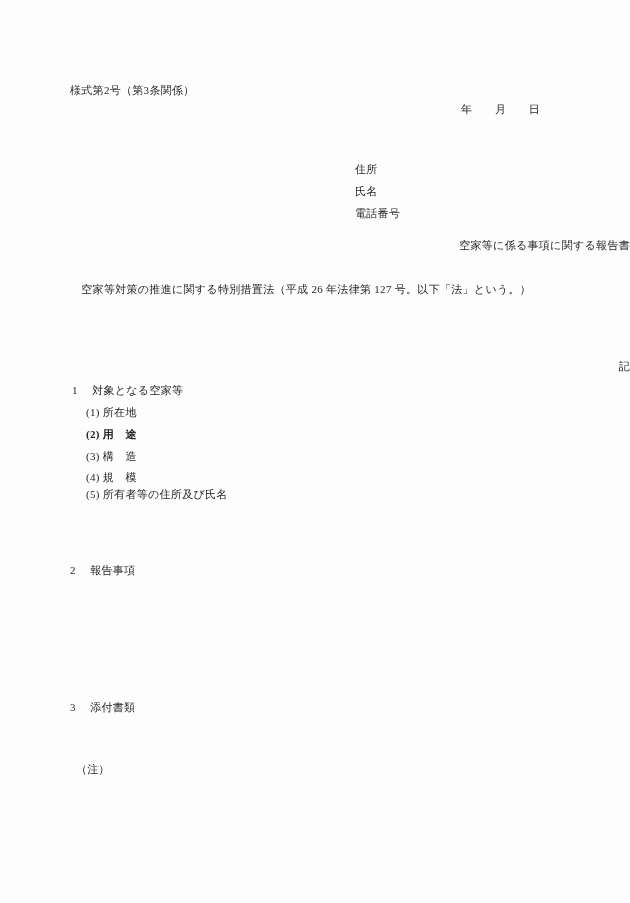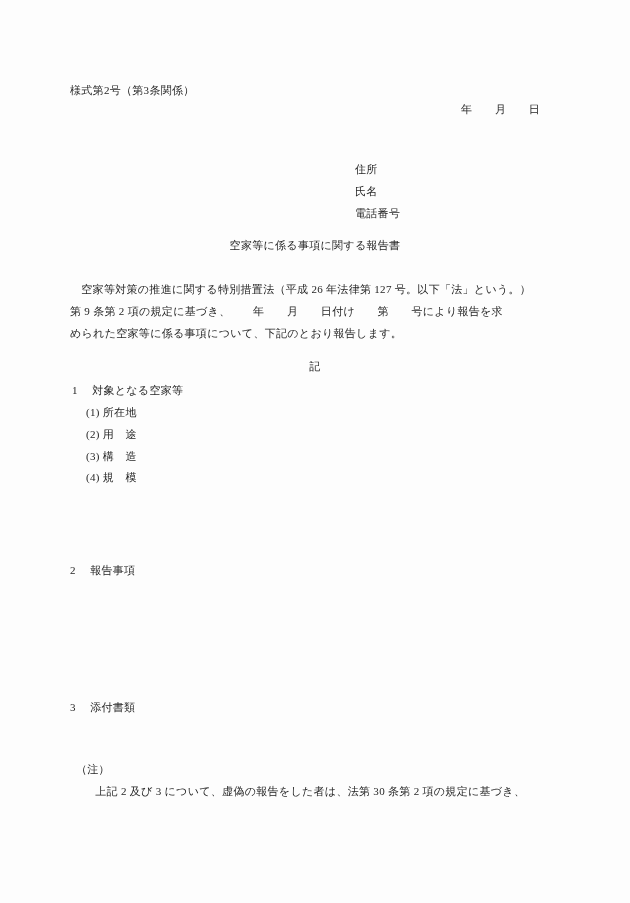--- a/index.html
+++ b/index.html
@@ -20,51 +20,49 @@
   .line {
     position: absolute;
     white-space: pre;
     font-size: 11px;
     line-height: 16px;
     letter-spacing: 0.3px;
   }
   .centered {
     left: 0;
     right: 0;
-    text-align: center;
+    text-align: right;
   }
 </style>
 </head>
 <body>
 
 <div class="page">
 
   <div class="line" style="left:70px; top:82px;">様式第2号（第3条関係）</div>
 
   <div class="line" style="left:461px; top:101px;">年　　月　　日</div>
 
 
   <div class="line" style="left:355px; top:161px;">住所</div>
   <div class="line" style="left:355px; top:183px;">氏名</div>
   <div class="line" style="left:355px; top:205px;">電話番号</div>
 
   <div class="line centered" style="top:237px;">空家等に係る事項に関する報告書</div>
 
   <div class="line" style="left:70px; top:281px;">　空家等対策の推進に関する特別措置法（平成 26 年法律第 127 号。以下「法」という。）</div>
-  <div class="line" style="left:70px; top:303px;">第 9 条第 2 項の規定に基づき、　　年　　月　　日付け　　第　　号により報告を求</div>
-  <div class="line" style="left:70px; top:325px;">められた空家等に係る事項について、下記のとおり報告します。</div>
 
   <div class="line centered" style="top:358px;">記</div>
 
   <div class="line" style="left:72px; top:382px;">1　 対象となる空家等</div>
   <div class="line" style="left:86px; top:404px;">(1) 所在地</div>
-  <div class="line" style="left:86px; top:426px;">(2) 用　途</div>
+  <div class="line" style="left:86px; top:426px;font-weight:bold;">(2) 用　途</div>
   <div class="line" style="left:86px; top:448px;text-align:center;">(3) 構　造</div>
   <div class="line" style="left:86px; top:469px;text-align:center;">(4) 規　模</div>
+  <div class="line" style="left:86px; top:486px;">(5) 所有者等の住所及び氏名</div>
 
   <div class="line" style="left:70px; top:521px;margin-top:41px;">2　 報告事項</div>
 
   <div class="line" style="left:70px; top:699px;">3　 添付書類</div>
 
   <div class="line" style="left:76px; top:761px;">（注）</div>
-  <div class="line" style="left:84px; top:783px;">　上記 2 及び 3 について、虚偽の報告をした者は、法第 30 条第 2 項の規定に基づき、</div>
 
 </div>
 
 </body></html>

